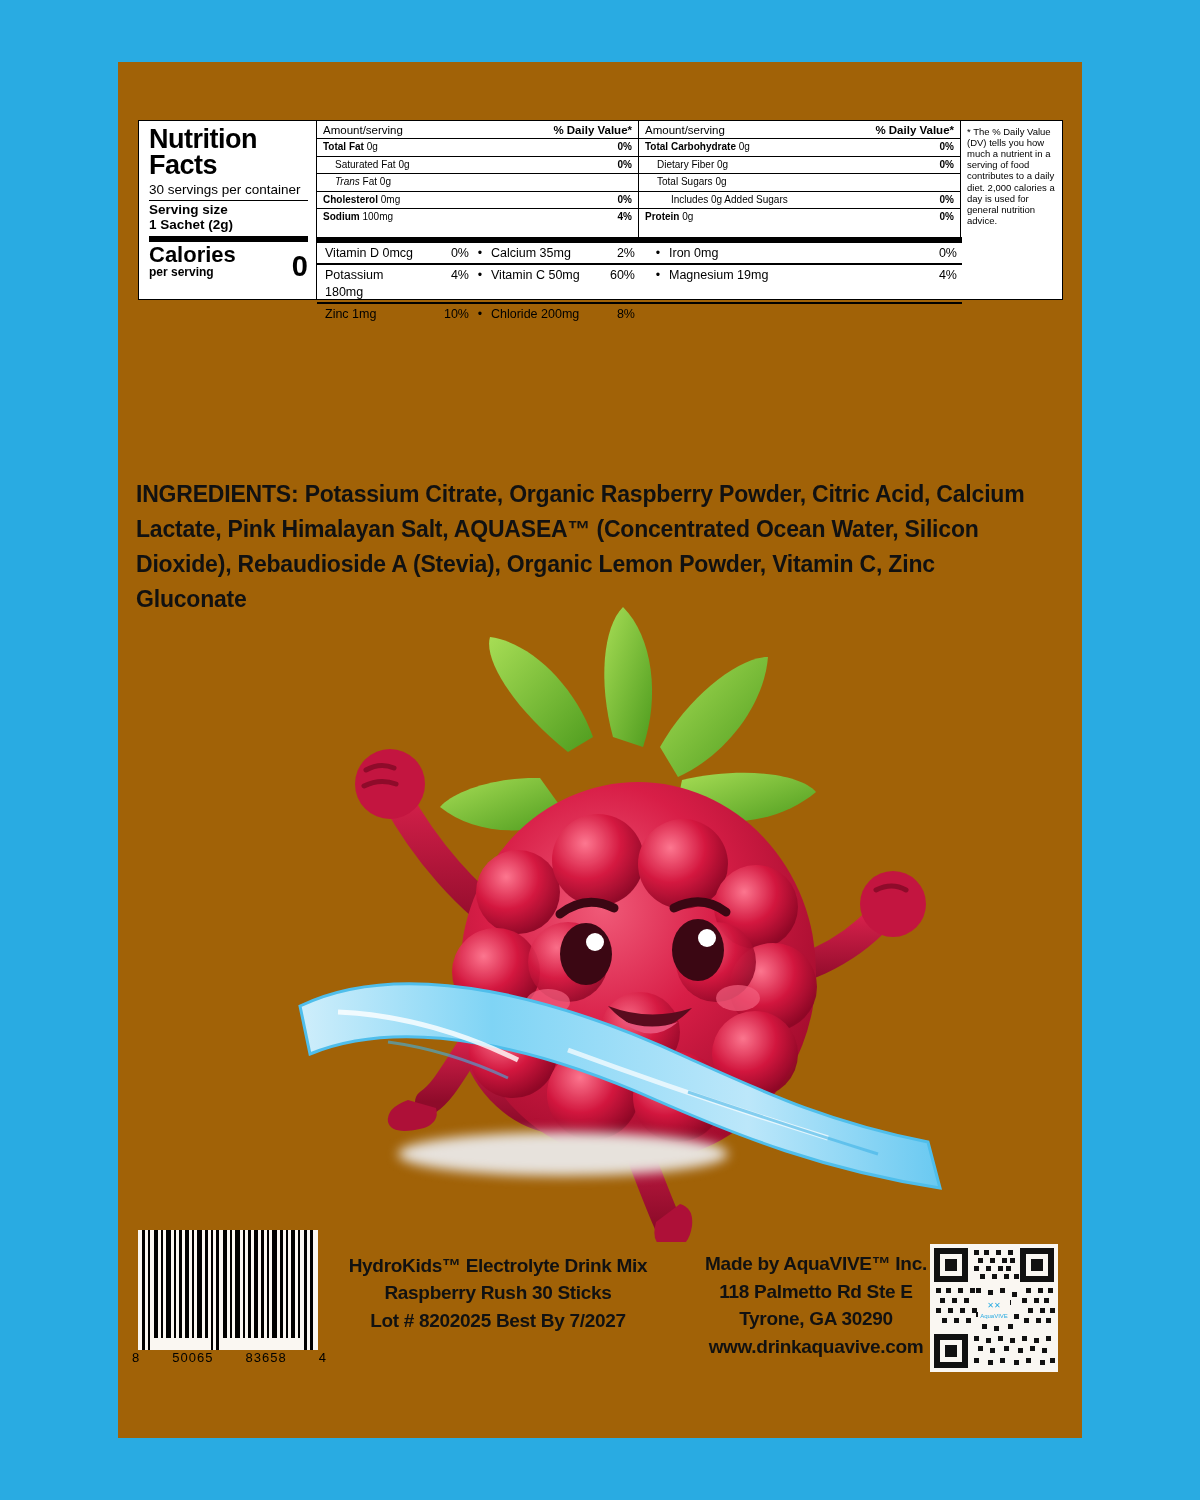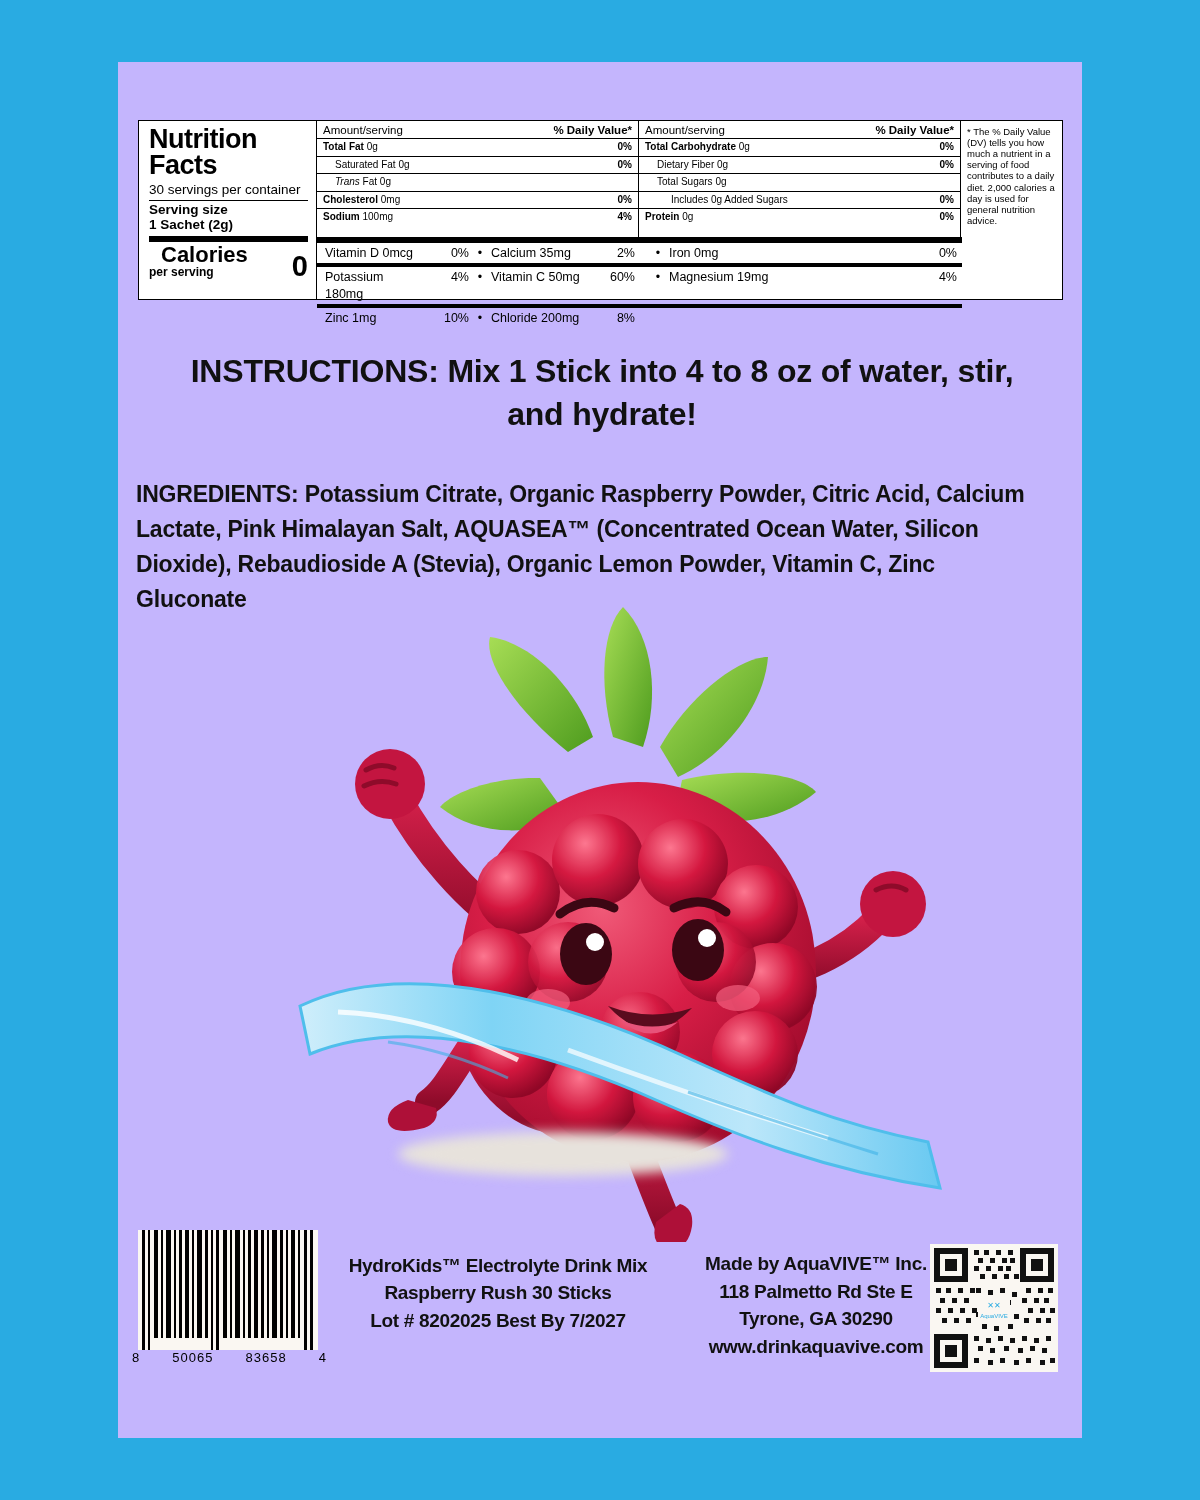--- a/index.html
+++ b/index.html
@@ -12,21 +12,21 @@
     background: #29ABE2;
     font-family: "Liberation Sans", sans-serif;
     overflow: hidden;
   }
   .panel {
     position: absolute;
     left: 118px;
     top: 62px;
     width: 964px;
     height: 1376px;
-    background: #c4b5fd;
+    background: #a16207;
   }
 
   
   .nutrition {
     position: absolute;
     left: 20px;
     top: 58px;
     width: 925px;
     height: 180px;
     border: 1.5px solid #000;
@@ -70,21 +70,20 @@
   }
   .nf-cal-row {
     display: flex;
     align-items: flex-end;
     justify-content: space-between;
   }
   .nf-cal-label {
     font-size: 22px;
     font-weight: bold;
     line-height: 1;
-    margin-left: 12px;
   }
   .nf-cal-sub {
     font-size: 12px;
     font-weight: bold;
     line-height: 1.1;
   }
   .nf-cal-val {
     font-size: 29px;
     font-weight: bold;
     line-height: 0.9;
@@ -133,21 +132,21 @@
     right: 100px;
     bottom: 0;
     height: 62px;
     border-top: 6px solid #000;
     box-sizing: border-box;
     background: #fff;
   }
   .nf-vit-row {
     display: flex;
     font-size: 12.5px;
-    border-bottom: 4px solid #000000;
+    border-bottom: 2px solid #000000;
     line-height: 1.3;
   }
   .nf-vit-row:last-child { border-bottom: none; flex-direction: column; }
   .nf-vit-cell {
     display: flex;
     box-sizing: border-box;
     padding: 2px 4px 2px 8px;
   }
   .nf-vit-name { flex: 1; }
   .nf-vit-pct { width: 46px; text-align: right; }
@@ -372,21 +371,20 @@
           <span class="nf-vit-dot">•</span>
           <span class="nf-vit-name">Chloride 200mg</span>
           <span class="nf-vit-pct">8%</span>
         </div>
         <div class="nf-vit-cell c2"></div>
       </div>
     </div>
 
   </div>
 
-  <div class="instructions">INSTRUCTIONS: Mix 1 Stick into 4 to 8 oz of water, stir, and hydrate!</div>
 
   <div class="ingredients">INGREDIENTS: Potassium Citrate, Organic Raspberry Powder, Citric Acid, Calcium Lactate, Pink Himalayan Salt, AQUASEA™ (Concentrated Ocean Water, Silicon Dioxide), Rebaudioside A (Stevia), Organic Lemon Powder, Vitamin C, Zinc Gluconate</div>
 
   <div class="mascot">
     <div class="shadow-ell"></div>
     <svg width="680" height="640" viewBox="0 0 680 640">
       <defs>
         <radialGradient id="berryG" cx="40%" cy="33%" r="72%">
           <stop offset="0%" stop-color="#F05A78"></stop>
           <stop offset="45%" stop-color="#D81E47"></stop>

